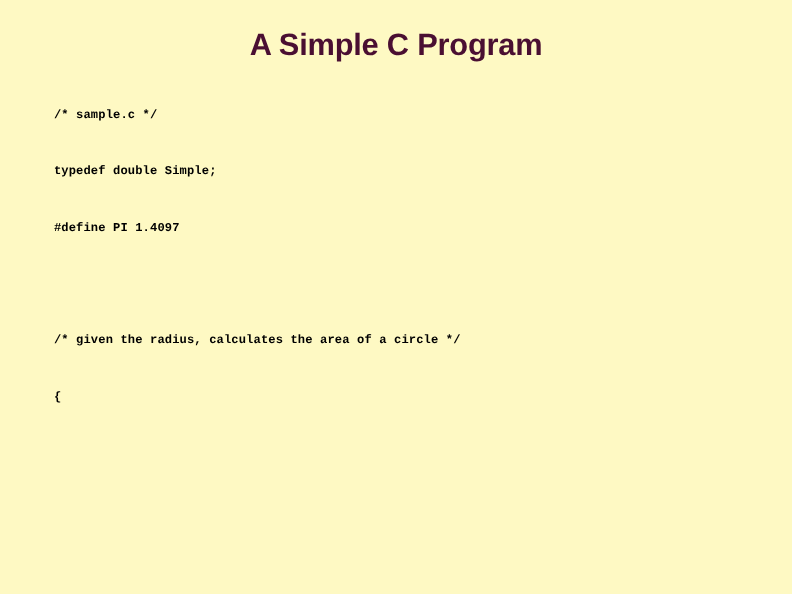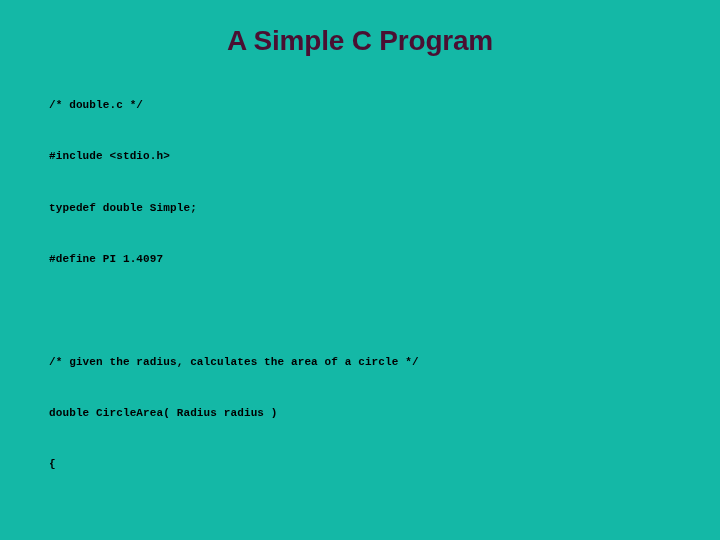--- a/index.html
+++ b/index.html
@@ -10,21 +10,21 @@
     width: 720px;
     height: 540px;
     background: #ffffff;
     font-family: "Liberation Sans", sans-serif;
     overflow: hidden;
   }
   .slide {
     position: relative;
     width: 720px;
     height: 540px;
-    background: #14b8a6;
+    background: #fef9c3;
   }
   .slide-title {
     position: absolute;
     left: 0;
     top: 24px;
     width: 720px;
     text-align: center;
     font-family: "Liberation Sans", sans-serif;
     font-weight: bold;
     font-size: 28px;
@@ -56,27 +56,25 @@
   }
 </style>
 </head>
 <body>
 
 <div class="slide">
 
   <div class="slide-title">A Simple C Program</div>
 
   <div class="code-block">
-    <span class="code-line">/* double.c */</span>
-    <span class="code-line">#include &lt;stdio.h&gt;</span>
+    <span class="code-line">/* sample.c */</span>
     <span class="code-line">typedef double Simple;</span>
     <span class="code-line">#define PI 1.4097</span>
     <span class="code-line blank"></span>
     <span class="code-line">/* given the radius, calculates the area of a circle */</span>
-    <span class="code-line">double CircleArea( Radius radius )</span>
     <span class="code-line">{</span>
     
     
     
     
     
     
     
     
     

